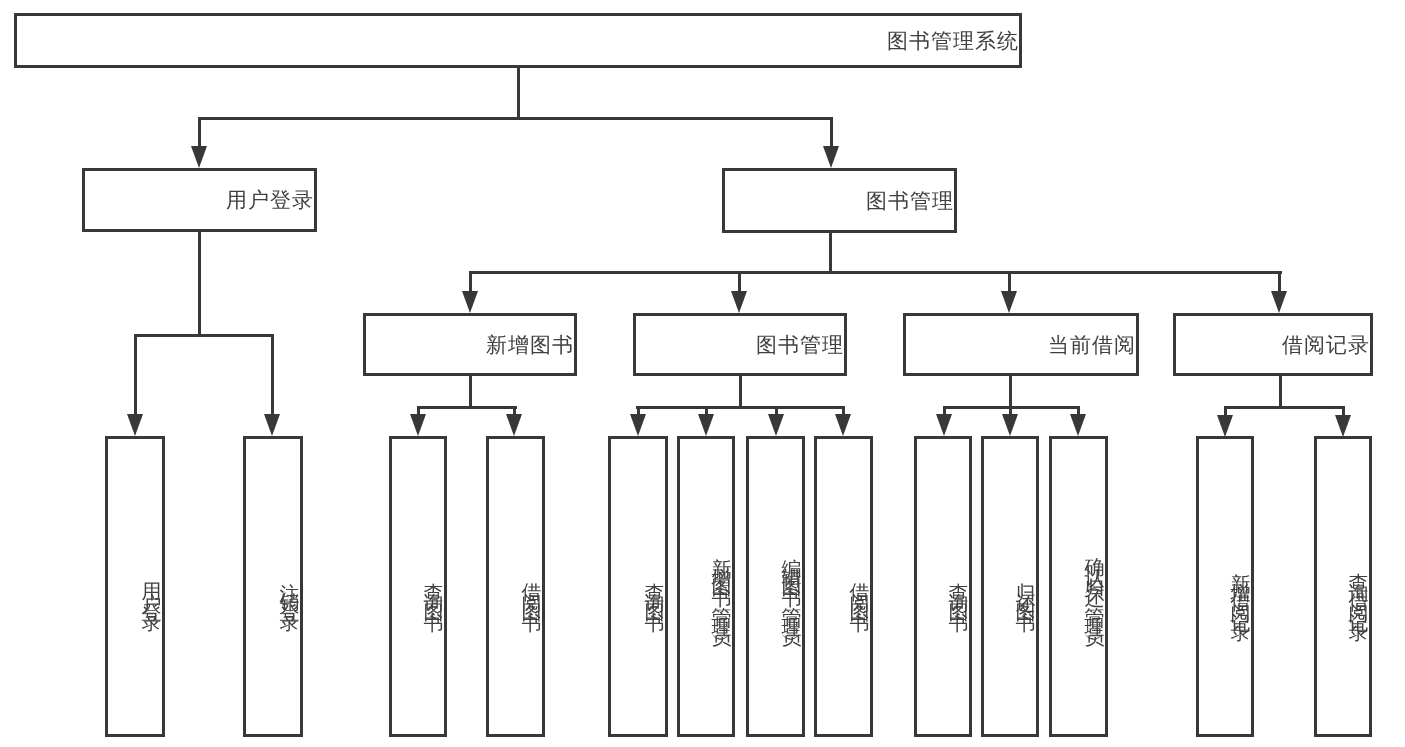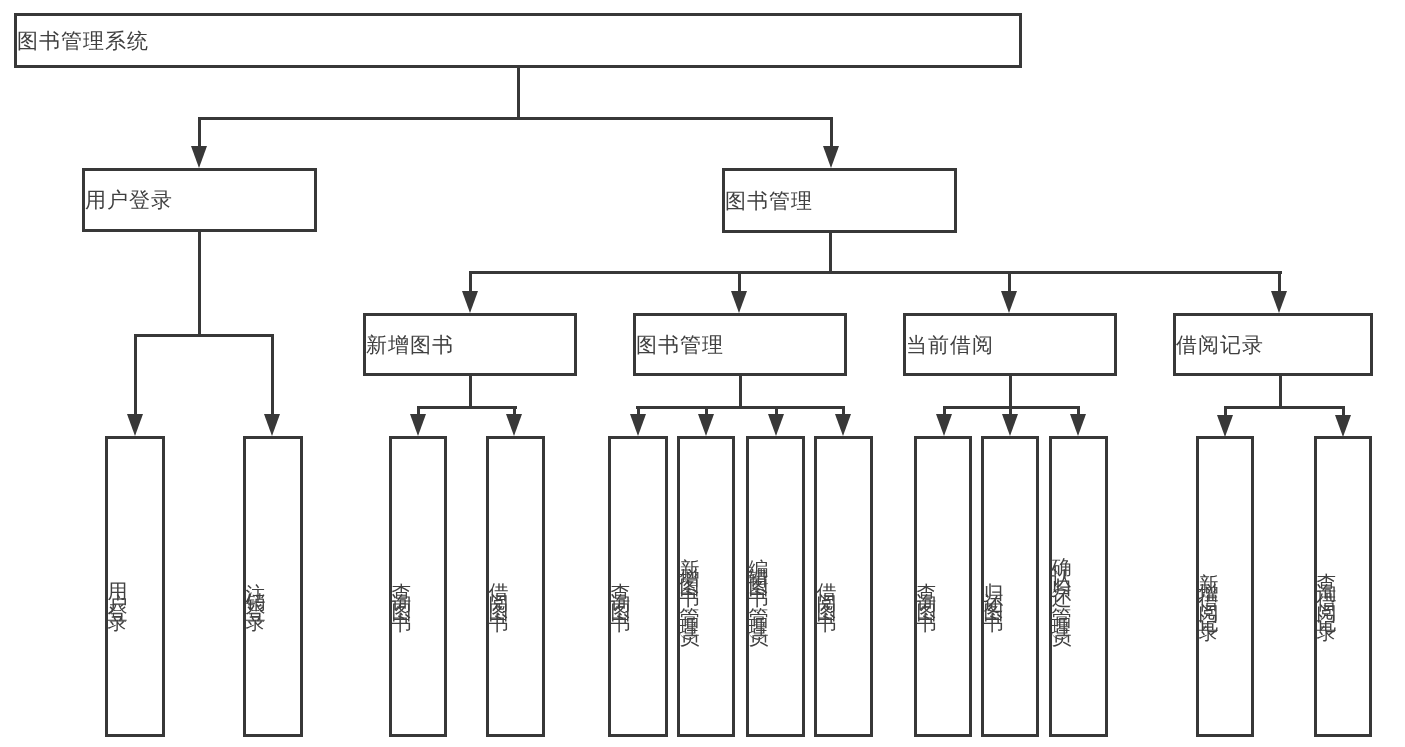--- a/index.html
+++ b/index.html
@@ -12,21 +12,21 @@
     color: #3a3a3a;
     overflow: hidden;
   }
   .node {
     position: absolute;
     box-sizing: border-box;
     border: 3px solid #383838;
     background: #ffffff;
     display: flex;
     align-items: center;
-    justify-content: flex-start;
+    justify-content: flex-end;
     font-size: 21px;
     color: #404040;
     letter-spacing: 1px;
     z-index: 2;
   }
   .vnode span {
     writing-mode: vertical-rl;
     text-orientation: mixed;
     font-size: 20px;
     letter-spacing: 10px;
@@ -94,21 +94,21 @@
   <div class="arr" style="left:1001px; top:291px;"></div>
   <div class="vline" style="left:1278px; top:271px; height:22px;"></div>
   <div class="arr" style="left:1271px; top:291px;"></div>
 
   <div class="node" style="left:363px; top:313px; width:214px; height:63px;">
     <span>新增图书</span>
   </div>
   <div class="node" style="left:633px; top:313px; width:214px; height:63px;">
     <span>图书管理</span>
   </div>
-  <div class="node" style="left:903px; top:313px; width:214px; height:63px;">
+  <div class="node" style="left:903px; top:313px; width:236px; height:63px;">
     <span>当前借阅</span>
   </div>
   <div class="node" style="left:1173px; top:313px; width:200px; height:63px;">
     <span>借阅记录</span>
   </div>
 
   <div class="vline" style="left:469px; top:376px; height:33px;"></div>
   <div class="hline" style="left:417px; top:406px; width:100px;"></div>
   <div class="vline" style="left:417px; top:406px; height:10px;"></div>
   <div class="arr" style="left:410px; top:414px;"></div>

